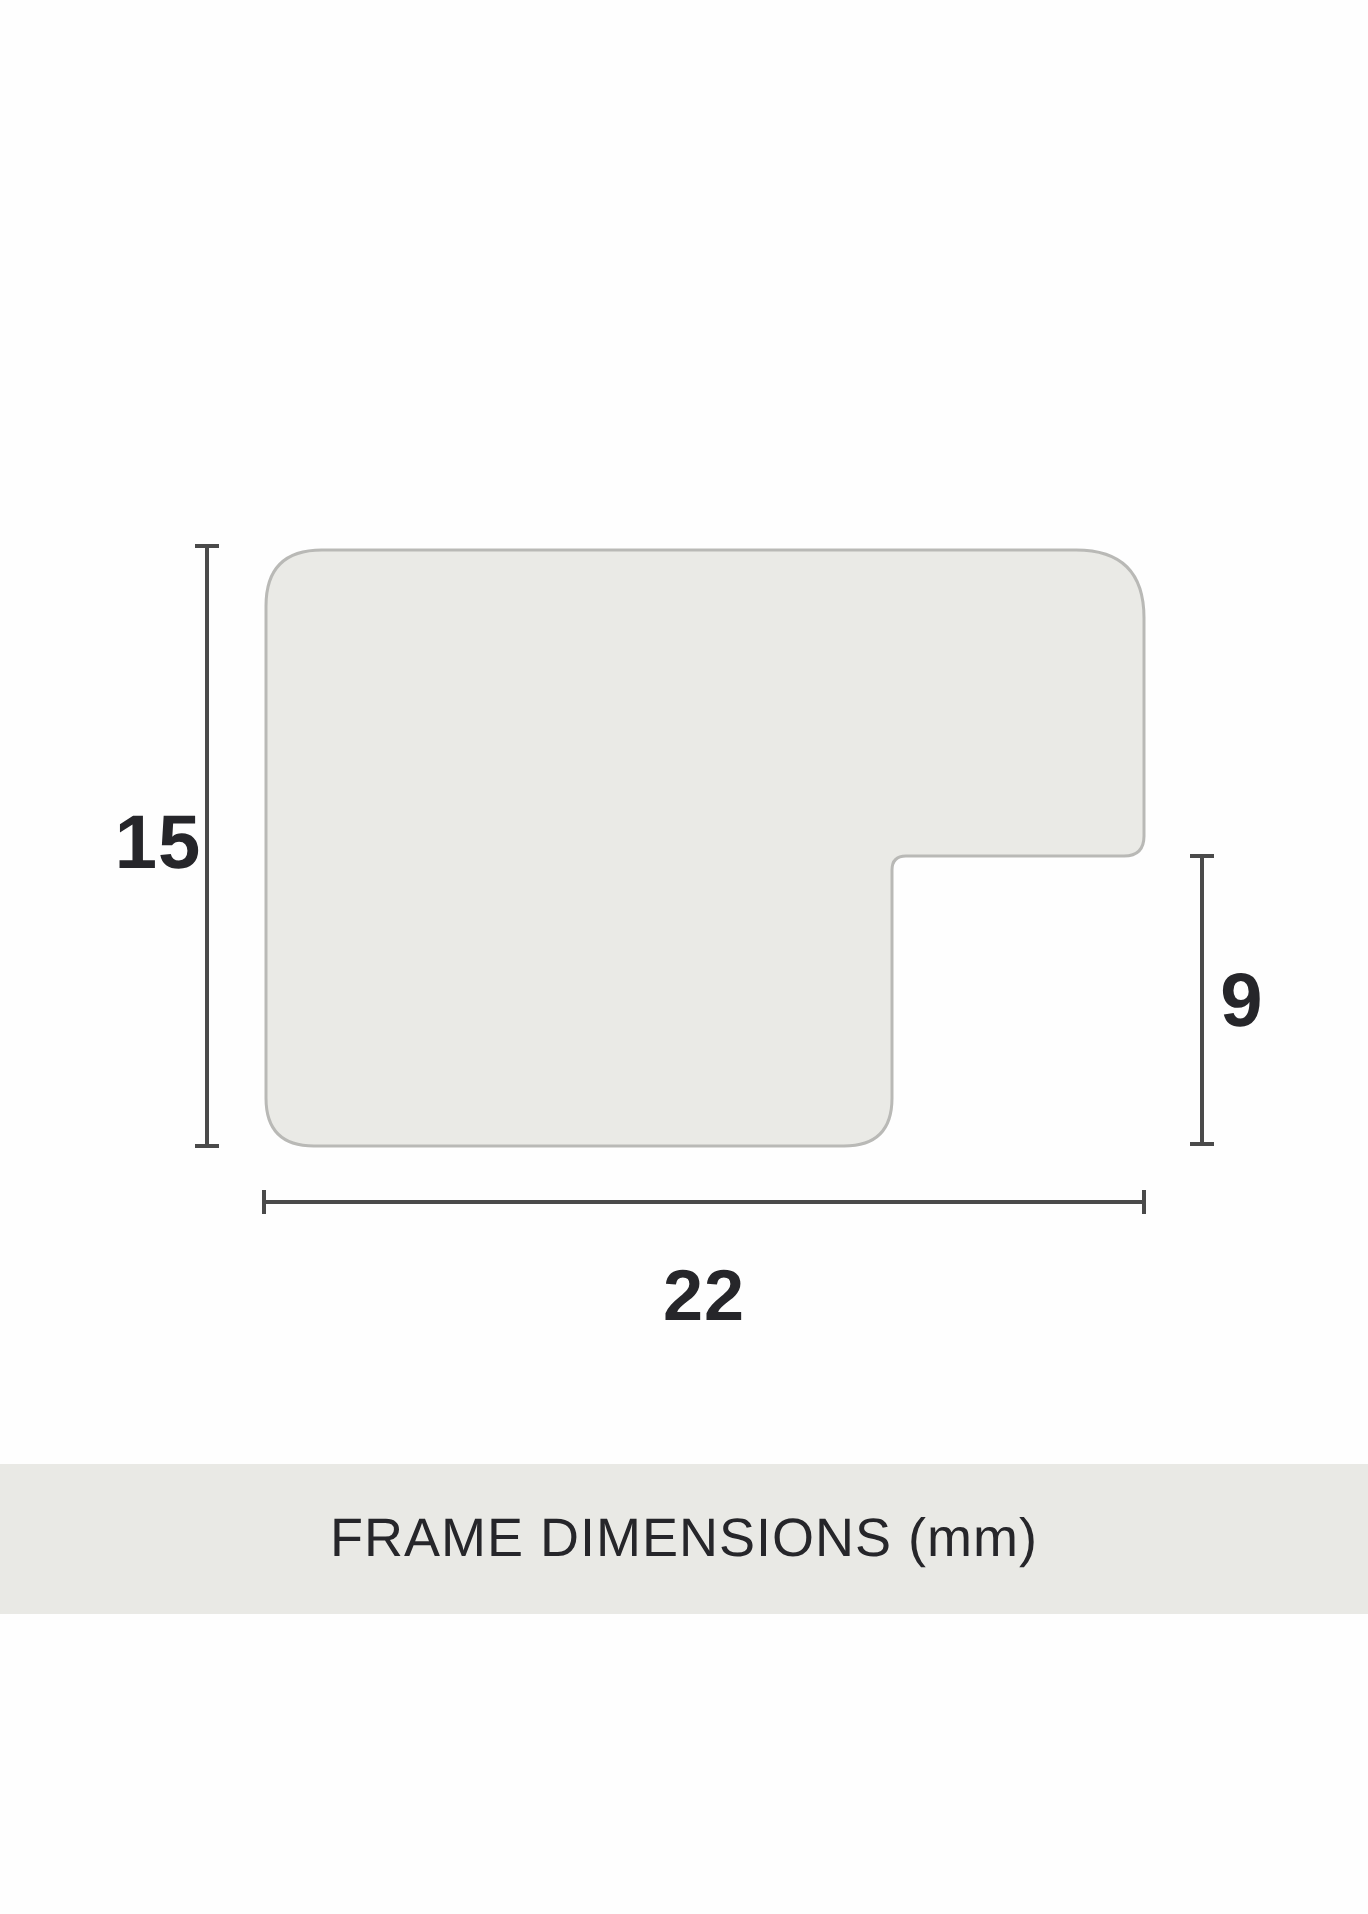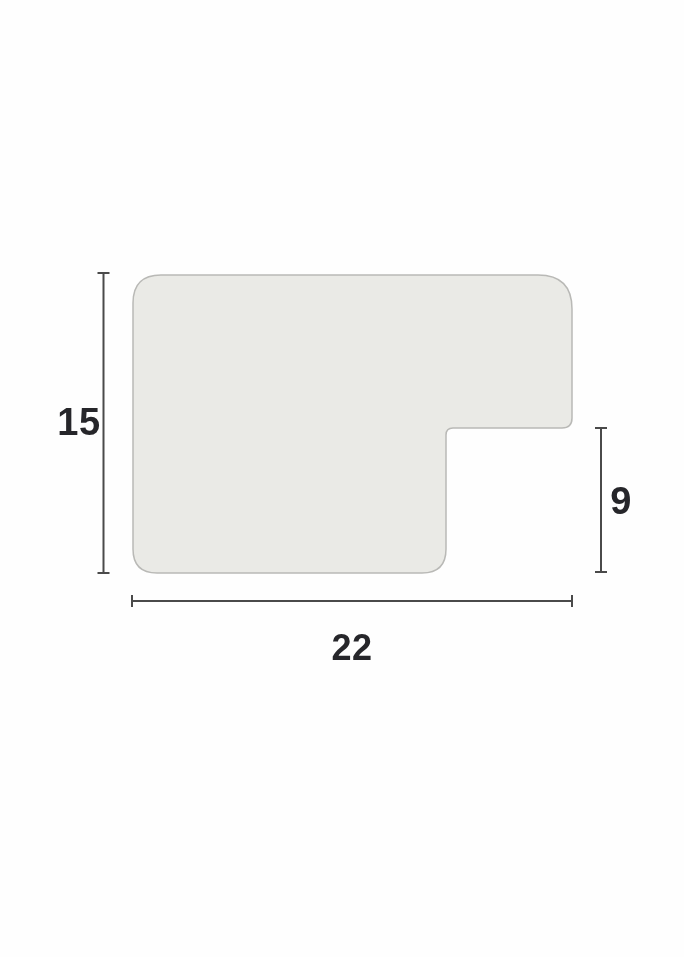--- a/index.html
+++ b/index.html
@@ -84,14 +84,17 @@
              M 132 595 L 132 607
              M 572 595 L 572 607" stroke="#4a4a4a"></path>
   </svg>
 
   <div class="dim-label dim-label-height">15</div>
 
   <div class="dim-label dim-label-rabbet">9</div>
 
   <div class="dim-label dim-label-width">22</div>
 
+  <div class="footer-bar">
+    <span class="footer-title">FRAME DIMENSIONS (mm)</span>
+  </div>
 
 </div>
 
 </body></html>

